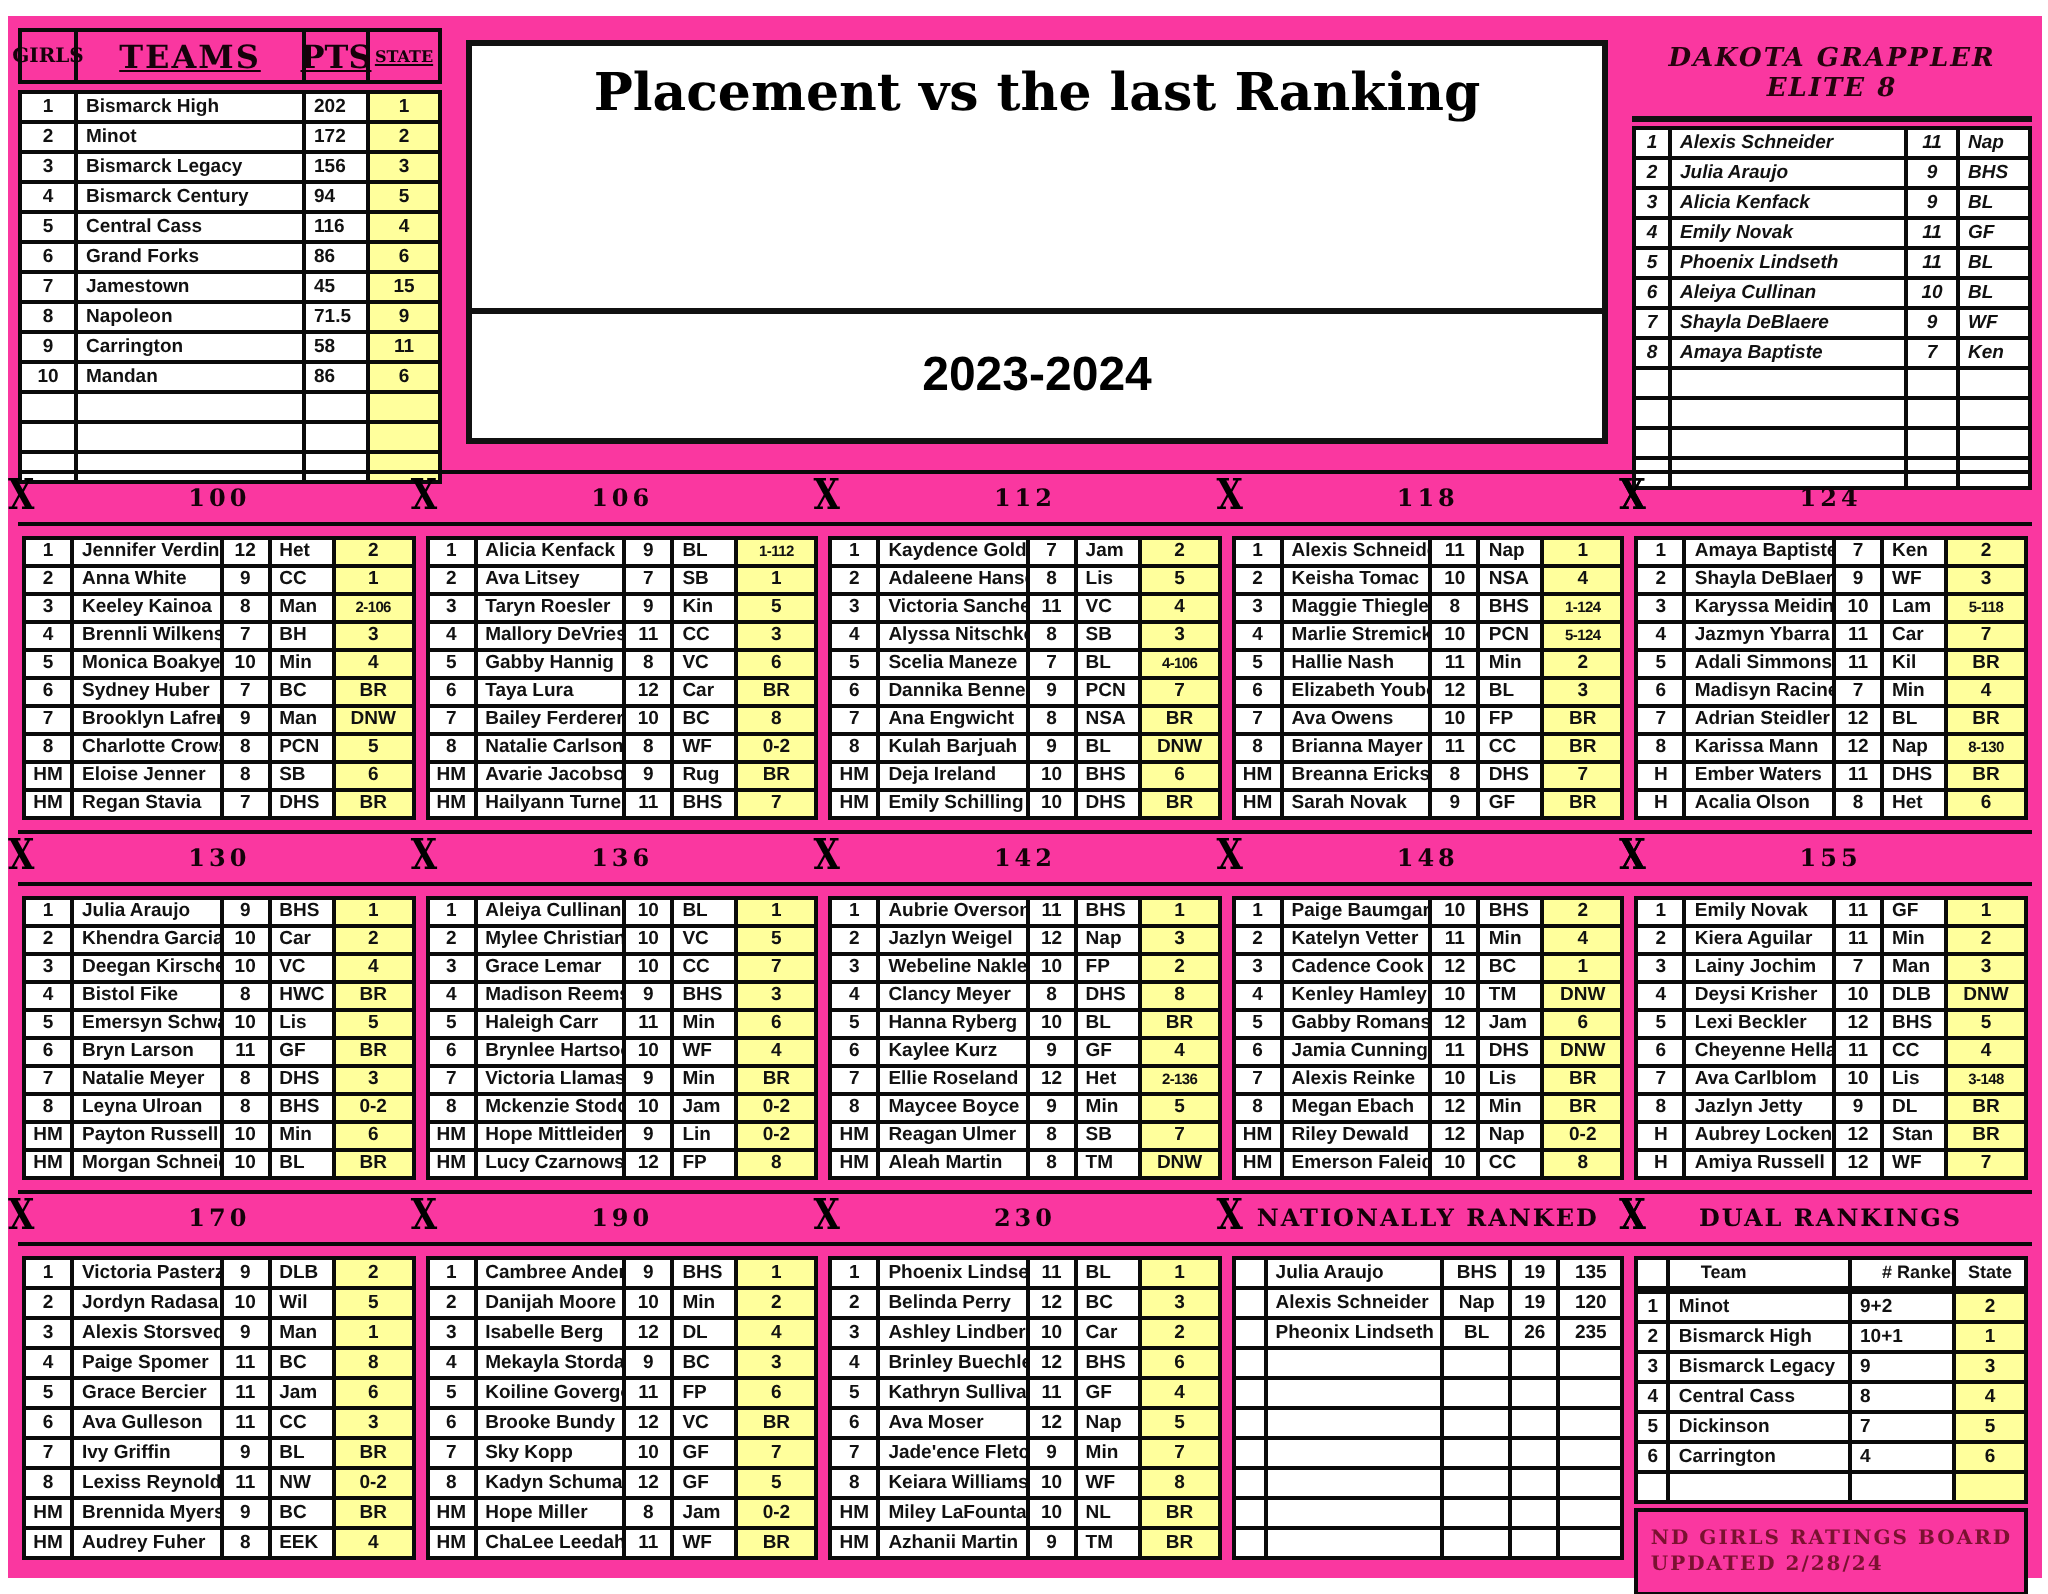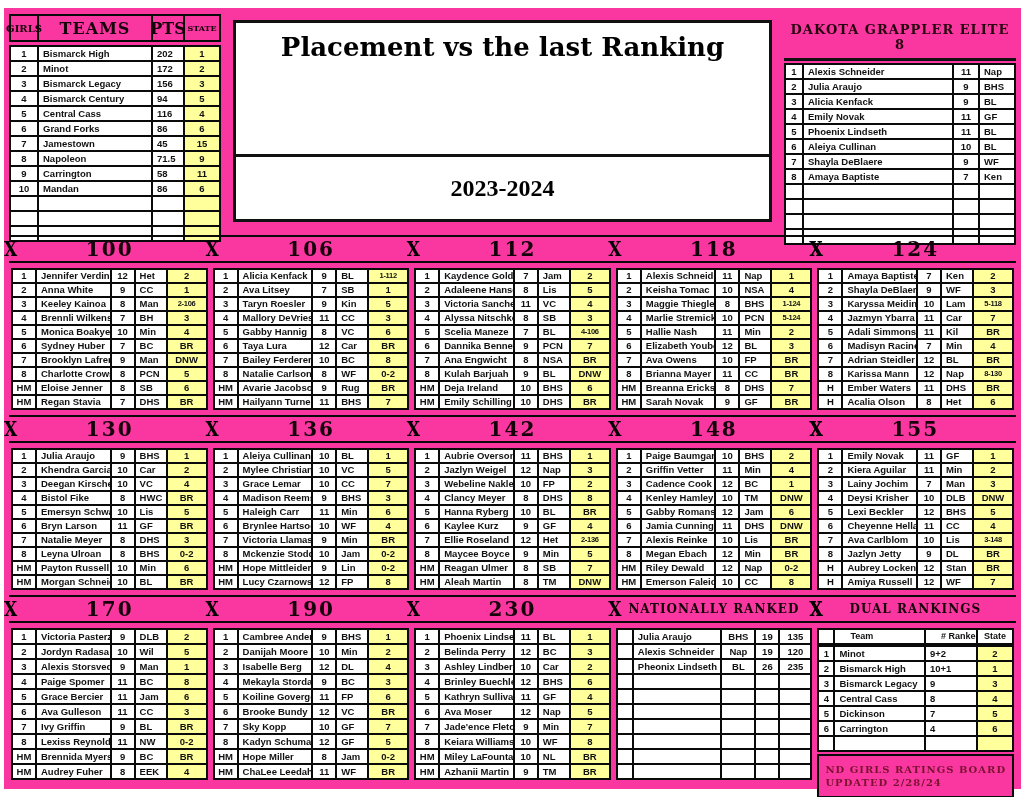--- a/index.html
+++ b/index.html
@@ -9,48 +9,48 @@
          padding:6px 5px 0 5px;box-sizing:border-box;}
   
   .top{display:flex;gap:8px;height:216px;}
   .team-t{width:212px;flex:none;}
   .titlebox{flex:1;background:#fff;border:3px solid #111;margin:6px 4px 0 4px;height:196px;
             display:flex;flex-direction:column;}
   .titlemain{flex:1;border-bottom:3px solid #111;display:flex;flex-direction:column;
              align-items:center;padding-top:8px;}
   .titlemain div{font-family:"DejaVu Serif",serif;font-weight:bold;font-size:26px;color:#000;line-height:1.3;}
   .season{height:62px;display:flex;align-items:center;justify-content:center;
-          font-family:Liberation Serif, serif;font-weight:bold;font-size:24px;color:#000;}
-  .elite-t{width:232px;flex:none;}
+          font-family:Liberation Sans, sans-serif;font-weight:bold;font-size:24px;color:#000;}
+  .elite-t{width:200px;flex:none;font-style:italic;}
   .elite-hd{font-family:"DejaVu Serif",serif;font-weight:bold;font-size:13px;color:#25040e;
             letter-spacing:1px;text-align:center;padding:8px 0 6px 0;border-bottom:3px solid #111;margin-bottom:2px;}
   
   .r{display:grid;}
   .c{background:#fff;border:2px solid #0a0a0a;height:12px;line-height:12px;font-size:9.5px;
      font-weight:bold;color:#111;overflow:hidden;white-space:nowrap;display:block;}
   .r .c:not(:first-child){border-left-width:0;}
   .r:not(:first-child) .c{border-top-width:0;}
   .cc{text-align:center;}
   .nm{padding-left:4px;}
   .y{background:#ffff9c;text-align:center;}
   .sm{font-size:7.5px;letter-spacing:-0.3px;}
   .team-t .r{grid-template-columns:30px 1fr 32px 36px;}
   .team-t .c{height:13px;line-height:13px;}
   .team-hd{display:grid;grid-template-columns:30px 1fr 32px 36px;margin-bottom:3px;}
   .team-hd .h{border:2px solid #0a0a0a;background:transparent;color:#15020a;text-align:center;
               font-family:"DejaVu Serif",serif;font-weight:bold;height:24px;display:flex;align-items:center;justify-content:center;}
-  .team-hd .h:not(:first-child){border-left-width:0;}
+  .team-hd .h:not(:first-child){border-left-width:0;text-decoration:underline;}
   .h-rank{font-size:10px;}.h-teams{font-size:16px;letter-spacing:1px;}.h-pts{font-size:16px;}.h-state{font-size:8px;}
   .elite-t .r{grid-template-columns:20px 1fr 26px 36px;}
   .elite-t .c{height:13px;line-height:13px;}
   
   .band{position:relative;display:grid;grid-template-columns:repeat(5,1fr);height:24px;
         border-top:2px solid #0a0a0a;border-bottom:2px solid #0a0a0a;margin-top:5px;}
   .bandcell{position:relative;display:flex;align-items:center;justify-content:center;}
-  .bandlabel{font-family:"DejaVu Serif",serif;font-weight:bold;font-size:20px;color:#15020a;letter-spacing:2px;}
+  .bandlabel{font-family:"DejaVu Serif",serif;font-weight:bold;font-size:12px;color:#15020a;letter-spacing:2px;}
   .bandlabel.long{font-size:12px;letter-spacing:1px;}
   .cutx{position:absolute;left:-6px;top:50%;transform:translateY(-54%) scaleY(1.25);
         font-family:"DejaVu Serif",serif;font-weight:bold;font-size:17px;color:#000;z-index:2;}
   .bandcell .cutx{left:-5px;}
   .endx{left:auto;right:-2px;}
   
   .blk{display:grid;grid-template-columns:repeat(5,1fr);column-gap:5px;padding:5px 2px 0 2px;}
   .wt .r{grid-template-columns:26px 1fr 24px 32px 40px;}
   .b3 .c{height:13px;line-height:13px;}
   .nat-t .r{grid-template-columns:18px 1fr 34px 24px 32px;}
@@ -873,21 +873,21 @@
     <div class="wt">
           <div class="r">
             <div class="c cc">1</div>
             <div class="c nm">Paige Baumgartner</div>
             <div class="c cc">10</div>
             <div class="c nm">BHS</div>
             <div class="c y">2</div>
           </div>
           <div class="r">
             <div class="c cc">2</div>
-            <div class="c nm">Griffin Vetter</div>
+            <div class="c nm">Katelyn Vetter</div>
             <div class="c cc">11</div>
             <div class="c nm">Min</div>
             <div class="c y">4</div>
           </div>
           <div class="r">
             <div class="c cc">3</div>
             <div class="c nm">Cadence Cook</div>
             <div class="c cc">12</div>
             <div class="c nm">BC</div>
             <div class="c y">1</div>

